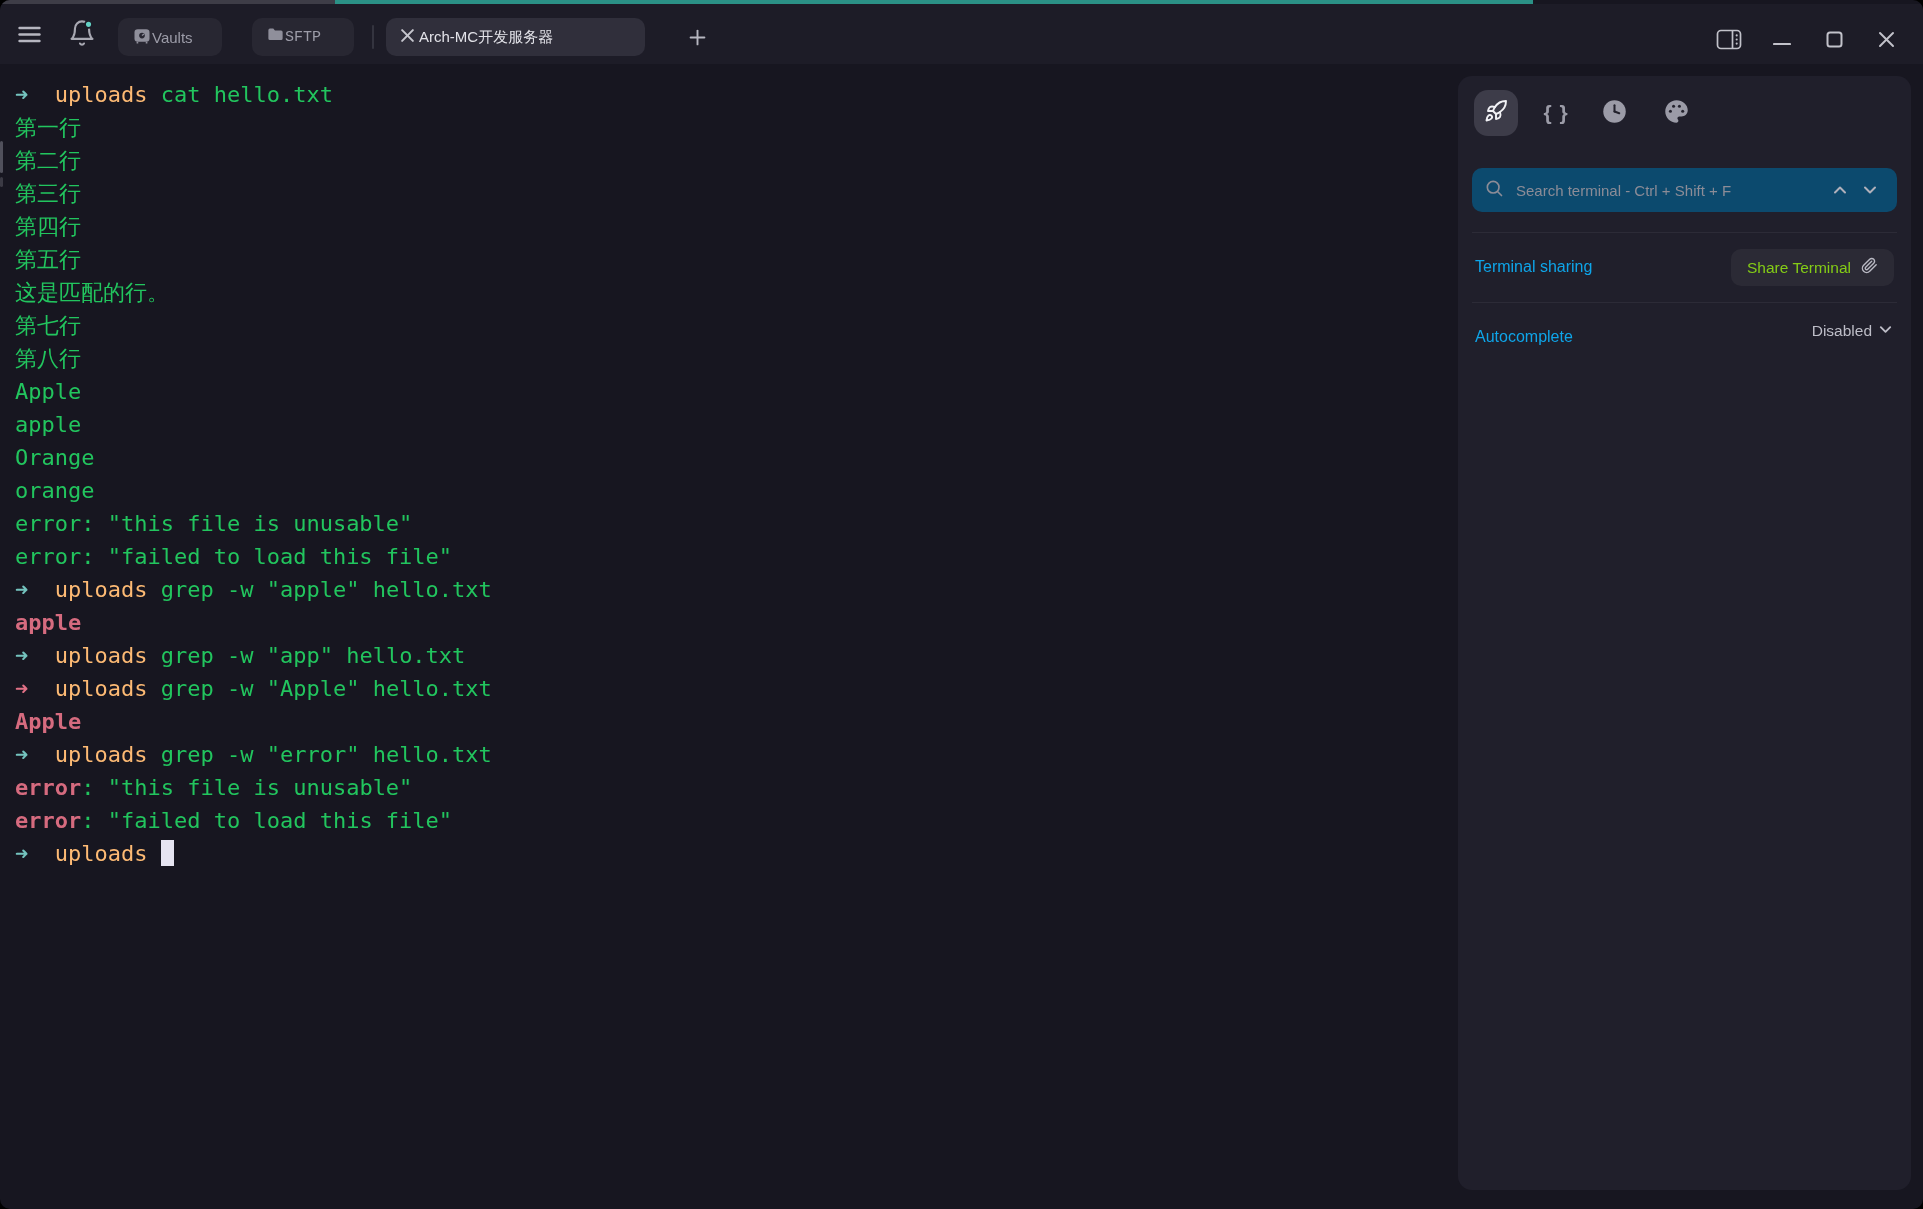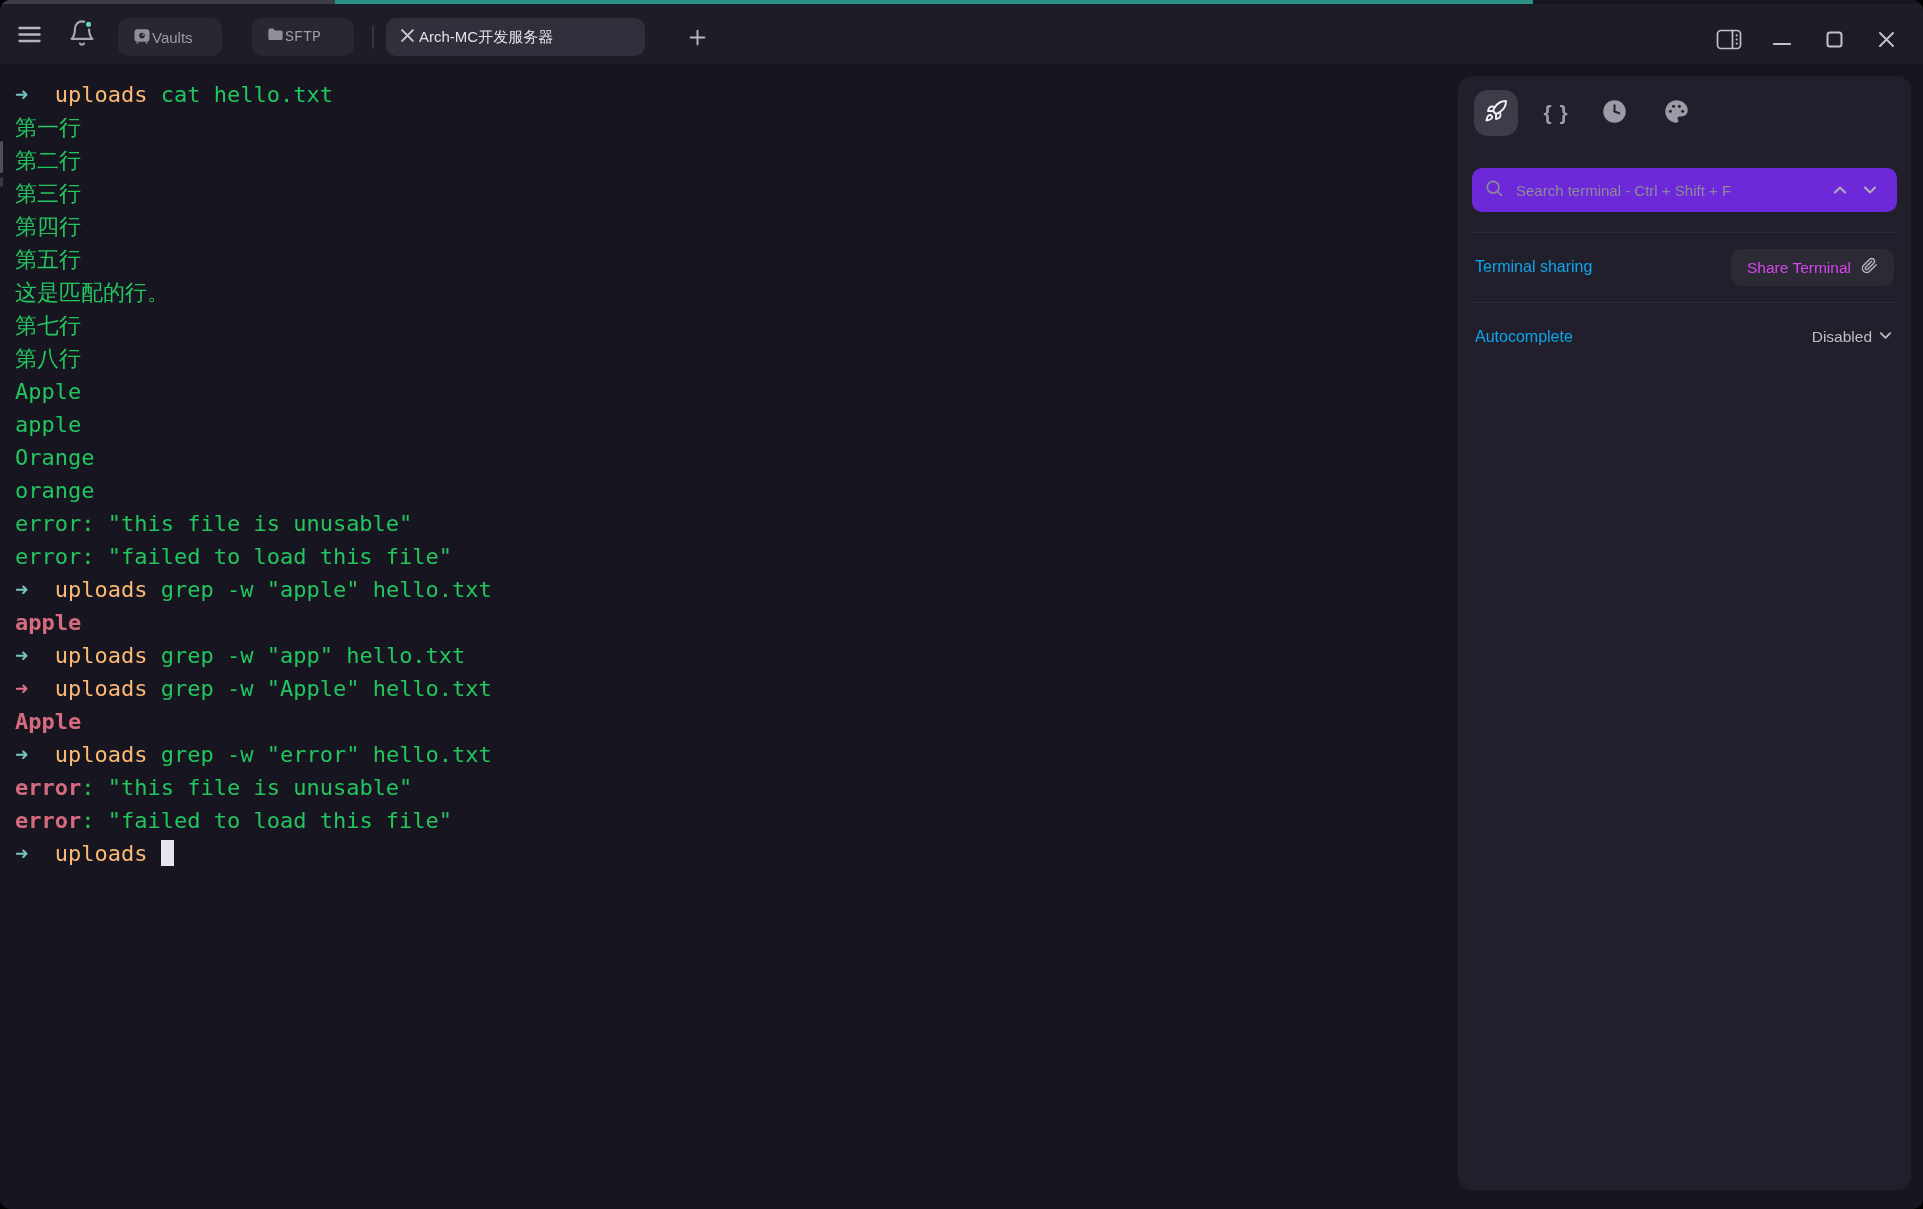--- a/index.html
+++ b/index.html
@@ -50,37 +50,37 @@
     background:#201f2b; border-radius:14px; box-sizing:border-box;
   }
   .panel-tab-btn {
     position:absolute; display:flex; align-items:center; justify-content:center;
     cursor:pointer; color:#9b9ba7;
   }
   .panel-tab-btn.active-sq { background:#3d3c49; border-radius:14px; }
   .braces-glyph { font-size:21px; font-weight:bold; letter-spacing:1px; color:#9b9ba7; }
   .searchbox {
     position:absolute; left:14px; top:92px; width:425px; height:44px; border-radius:10px;
-    background:#6d28d9; display:flex; align-items:center; box-sizing:border-box; padding:0 12px;
+    background:#0c4a6e; display:flex; align-items:center; box-sizing:border-box; padding:0 12px;
   }
   .searchbox input {
     flex:1; background:transparent; border:none; outline:none;
     color:#c9c9d2; font-size:15px; margin-left:10px; font-family:"Liberation Sans", sans-serif;
   }
   .searchbox input::placeholder { color:#8c8c97; }
   .chev-btn { width:30px; height:30px; display:flex; align-items:center; justify-content:center; cursor:pointer; }
   .p-divider { position:absolute; left:14px; width:425px; height:1px; background:#2c2b37; }
   .p-row-label { position:absolute; left:17px; color:#0ea5e9; font-size:16px; }
   .share-btn {
     position:absolute; right:17px; top:173px; height:37px; border-radius:10px; background:#2b2a35;
     display:flex; align-items:center; gap:10px; padding:0 16px; cursor:pointer;
-    color:#d946ef; font-size:15.5px;
+    color:#84cc16; font-size:15.5px;
   }
   .dd {
-    position:absolute; right:18px; top:246px; height:30px; display:flex; align-items:center; gap:6px;
+    position:absolute; right:18px; top:246px; height:30px; display:flex; gap:6px;
     color:#bdbdc7; font-size:15.5px; cursor:pointer;
   }
 </style>
 </head>
 <body>
 
 <div class="strip strip-gray"></div>
 <div class="strip strip-teal"></div>
 
 <div class="titlebar">

